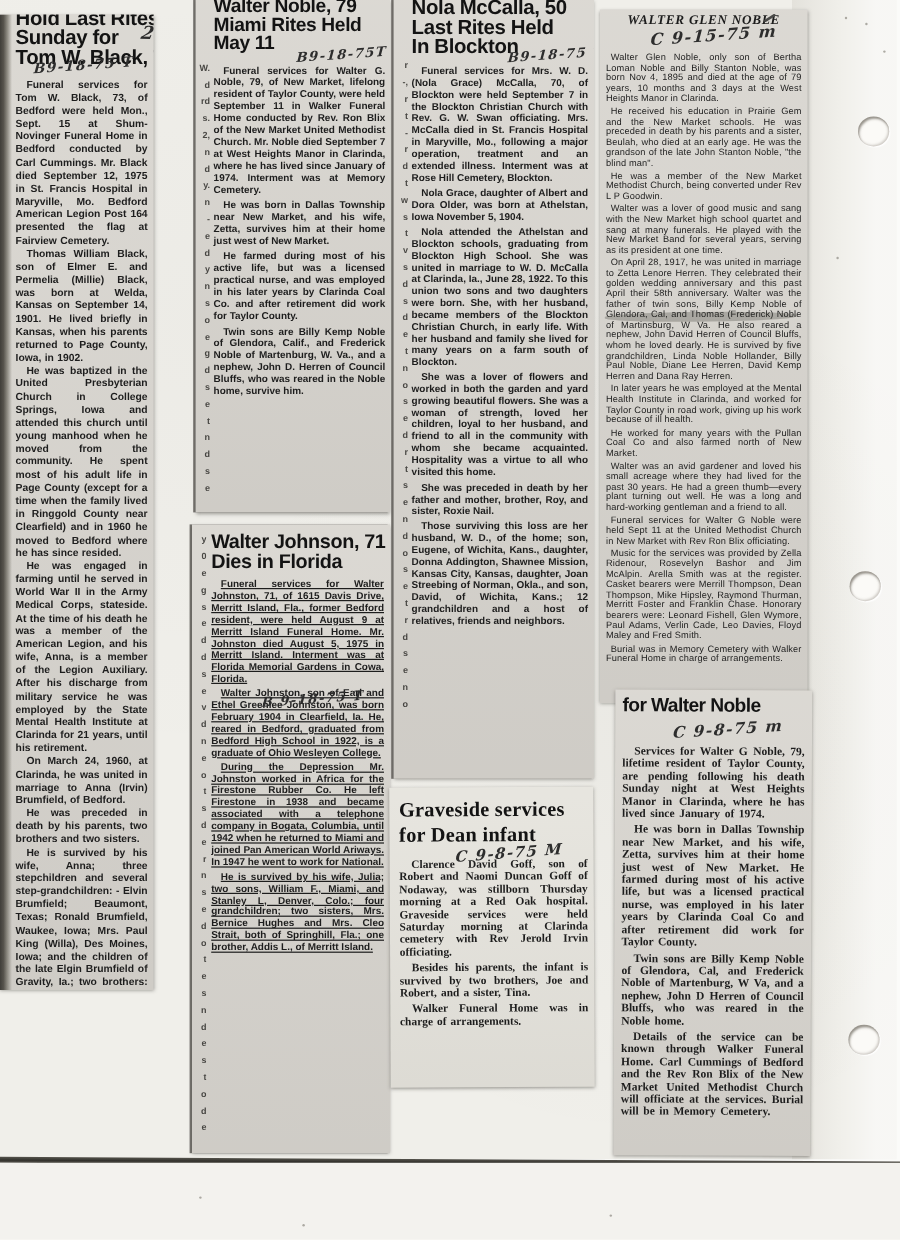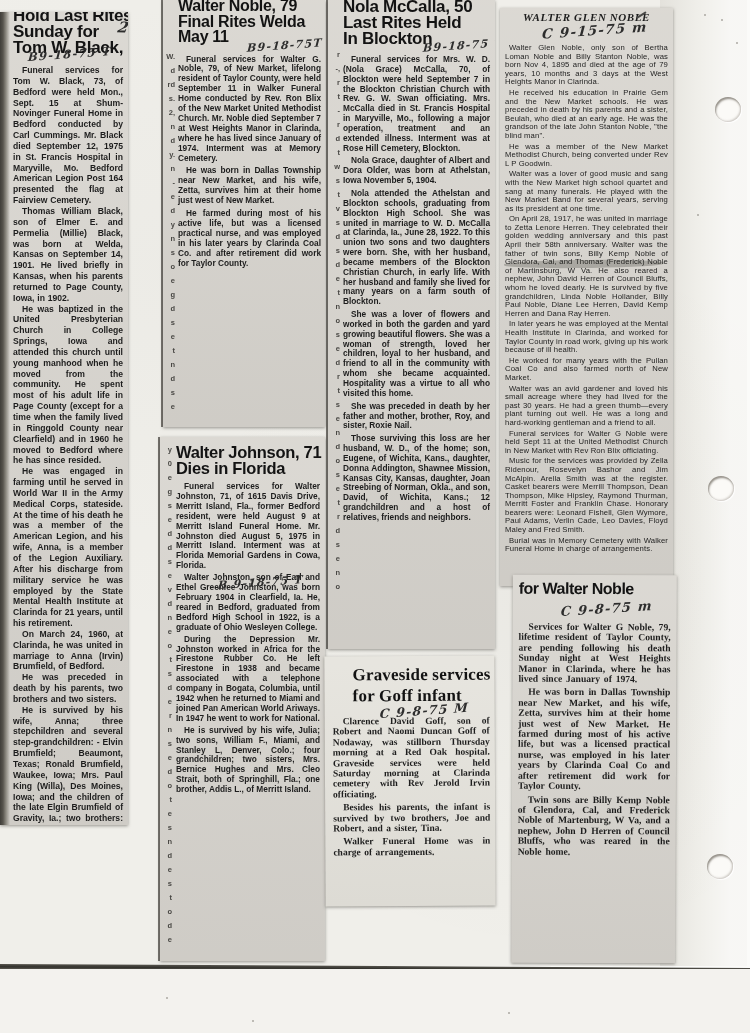--- a/index.html
+++ b/index.html
@@ -66,30 +66,30 @@
   .c1 p{font:700 8.6px/10.85px "Liberation Sans",sans-serif;text-indent:9px;word-spacing:.4px;}
   
   .c2{left:163px;top:0;width:162px;height:427px;padding:0 4px 0 15px;box-sizing:border-box;}
   .c2 .hl-line{font-size:16px;line-height:15.5px;}
   .c2 .hl{margin-top:-2px;margin-bottom:10px;}
   .c2 p{font:700 8.3px/9.9px "Liberation Sans",sans-serif;text-indent:8px;margin-bottom:3px;}
   
   .c3{left:160px;top:437px;width:165px;height:524px;padding:8px 5px 0 16px;box-sizing:border-box;}
   .c3 .hl-line{font-size:16.5px;line-height:15.5px;}
   .c3 .hl{margin-bottom:6px;}
-  .c3 p{font:700 8.3px/9.9px "Liberation Sans",sans-serif;text-indent:8px;margin-bottom:2px;}
+  .c3 p{font:700 8.3px/9.9px "Liberation Sans",sans-serif;text-indent:8px;margin-bottom:2px;text-decoration:underline;}
   
   .c4{left:328px;top:0;width:167px;height:649px;padding:0 5px 0 15px;box-sizing:border-box;}
   .c4 .hl-line{font-size:17px;line-height:16px;}
   .c4 .hl{margin-top:-1px;margin-bottom:8px;}
   .c4 p{font:700 8.3px/9.85px "Liberation Sans",sans-serif;text-indent:8px;margin-bottom:3px;}
   
   .c5{left:325px;top:656px;width:170px;height:250px;padding:8px 5px 0 8px;box-sizing:border-box;
       background:linear-gradient(180deg, rgba(255,255,255,.12), rgba(0,0,0,.03)), #e4e2db;transform:rotate(-0.3deg);}
-  .c5 .hl-line{font-family:"Liberation Serif",serif;font-size:17px;line-height:21px;letter-spacing:.2px;margin-left:20px;}
+  .c5 .hl-line{font-family:"Liberation Serif",serif;font-size:17px;line-height:21px;letter-spacing:.2px;}
   .c5 .hl{margin-bottom:7px;}
   .c5 p{font:700 9.5px/10.4px "Liberation Serif",serif;text-indent:10px;margin-bottom:3px;word-spacing:1px;}
   
   .c6{left:500px;top:8px;width:173px;height:578px;padding:4px 5px 0 5px;box-sizing:border-box;}
   .c6 .hl-center{font:italic 700 11px/11px "Liberation Serif",serif;text-align:center;letter-spacing:.6px;}
   .c6 p{font:400 7.7px/8.6px "Liberation Sans",sans-serif;text-indent:4px;margin-bottom:2px;letter-spacing:.12px;}
   .c6 .body{margin-top:21px;}
   .smear{position:absolute;left:4px;top:252px;width:160px;height:8px;border-radius:45%;
          background:rgba(44,41,36,.26);transform:rotate(-0.6deg);}
   .pen-mark{position:absolute;right:26px;top:6px;width:11px;height:2px;background:#4a4a48;transform:rotate(-32deg);border-radius:1px;}
@@ -148,28 +148,29 @@
 d
 s
 e
 t
 n
 d
 s
 e</div>
     <div class="hl">
       <div class="hl-line">Walter Noble, 79</div>
-      <div class="hl-line">Final Rites Welda</div>
+      <div class="hl-line">Miami Rites Held</div>
       <div class="hl-line">May 11</div>
     </div>
     <div class="hand" style="left:84px;top:39px;font-size:11px;">B9-18-75T</div>
     <div class="body">
       <p>Funeral services for Walter G. Noble, 79, of New Market, lifelong resident of Taylor County, were held September 11 in Walker Funeral Home conducted by Rev. Ron Blix of the New Market United Methodist Church. Mr. Noble died September 7 at West Heights Manor in Clarinda, where he has lived since January of 1974. Interment was at Memory Cemetery.</p>
       <p>He was born in Dallas Township near New Market, and his wife, Zetta, survives him at their home just west of New Market.</p>
       <p>He farmed during most of his active life, but was a licensed practical nurse, and was employed in his later years by Clarinda Coal Co. and after retirement did work for Taylor County.</p>
+      <p>Twin sons are Billy Kemp Noble of Glendora, Calif., and Frederick Noble of Martenburg, W. Va., and a nephew, John D. Herren of Council Bluffs, who was reared in the Noble home, survive him.</p>
     </div>
   </article>
 
   <article class="clip c3 gapline">
     <div class="sliver" style="top:6px;height:510px;">y
 0
 e
 g
 s
 e
@@ -268,21 +269,21 @@
       <p>Nola attended the Athelstan and Blockton schools, graduating from Blockton High School. She was united in marriage to W. D. McCalla at Clarinda, Ia., June 28, 1922. To this union two sons and two daughters were born. She, with her husband, became members of the Blockton Christian Church, in early life. With her husband and family she lived for many years on a farm south of Blockton.</p>
       <p>She was a lover of flowers and worked in both the garden and yard growing beautiful flowers. She was a woman of strength, loved her children, loyal to her husband, and friend to all in the community with whom she became acquainted. Hospitality was a virtue to all who visited this home.</p>
       <p>She was preceded in death by her father and mother, brother, Roy, and sister, Roxie Nail.</p>
       <p>Those surviving this loss are her husband, W. D., of the home; son, Eugene, of Wichita, Kans., daughter, Donna Addington, Shawnee Mission, Kansas City, Kansas, daughter, Joan Streebing of Norman, Okla., and son, David, of Wichita, Kans.; 12 grandchildren and a host of relatives, friends and neighbors.</p>
     </div>
   </article>
 
   <article class="clip c5">
     <div class="hl">
       <div class="hl-line">Graveside services</div>
-      <div class="hl-line">for Goff infant</div>
+      <div class="hl-line">for Dean infant</div>
     </div>
     <div class="hand" style="left:55px;top:47px;font-size:12.5px;">C 9-8-75 M</div>
     <div class="body" style="margin-top:10px;">
       <p>Clarence David Goff, son of Robert and Naomi Duncan Goff of Nodaway, was stillborn Thursday morning at a Red Oak hospital. Graveside services were held Saturday morning at Clarinda cemetery with Rev Jerold Irvin officiating.</p>
       <p>Besides his parents, the infant is survived by two brothers, Joe and Robert, and a sister, Tina.</p>
       <p>Walker Funeral Home was in charge of arrangements.</p>
     </div>
   </article>
 
   <article class="clip c6">
@@ -307,20 +308,21 @@
 
   <article class="clip c7">
     <div class="hl">
       <div class="hl-line">for Walter Noble</div>
     </div>
     <div class="hand" style="left:48px;top:26px;font-size:13px;">C 9-8-75 m</div>
     <div class="body">
       <p>Services for Walter G Noble, 79, lifetime resident of Taylor County, are pending following his death Sunday night at West Heights Manor in Clarinda, where he has lived since January of 1974.</p>
       <p>He was born in Dallas Township near New Market, and his wife, Zetta, survives him at their home just west of New Market. He farmed during most of his active life, but was a licensed practical nurse, was employed in his later years by Clarinda Coal Co and after retirement did work for Taylor County.</p>
       <p>Twin sons are Billy Kemp Noble of Glendora, Cal, and Frederick Noble of Martenburg, W Va, and a nephew, John D Herren of Council Bluffs, who was reared in the Noble home.</p>
+      <p>Details of the service can be known through Walker Funeral Home. Carl Cummings of Bedford and the Rev Ron Blix of the New Market United Methodist Church will officiate at the services. Burial will be in Memory Cemetery.</p>
     </div>
   </article>
 
   <div class="hole" style="left:715px;top:97px;"></div>
   <div class="hole" style="left:708px;top:476px;"></div>
   <div class="hole" style="left:707px;top:854px;"></div>
 
   <div class="page-bottom-edge"></div>
   <div class="below-page"></div>
 

